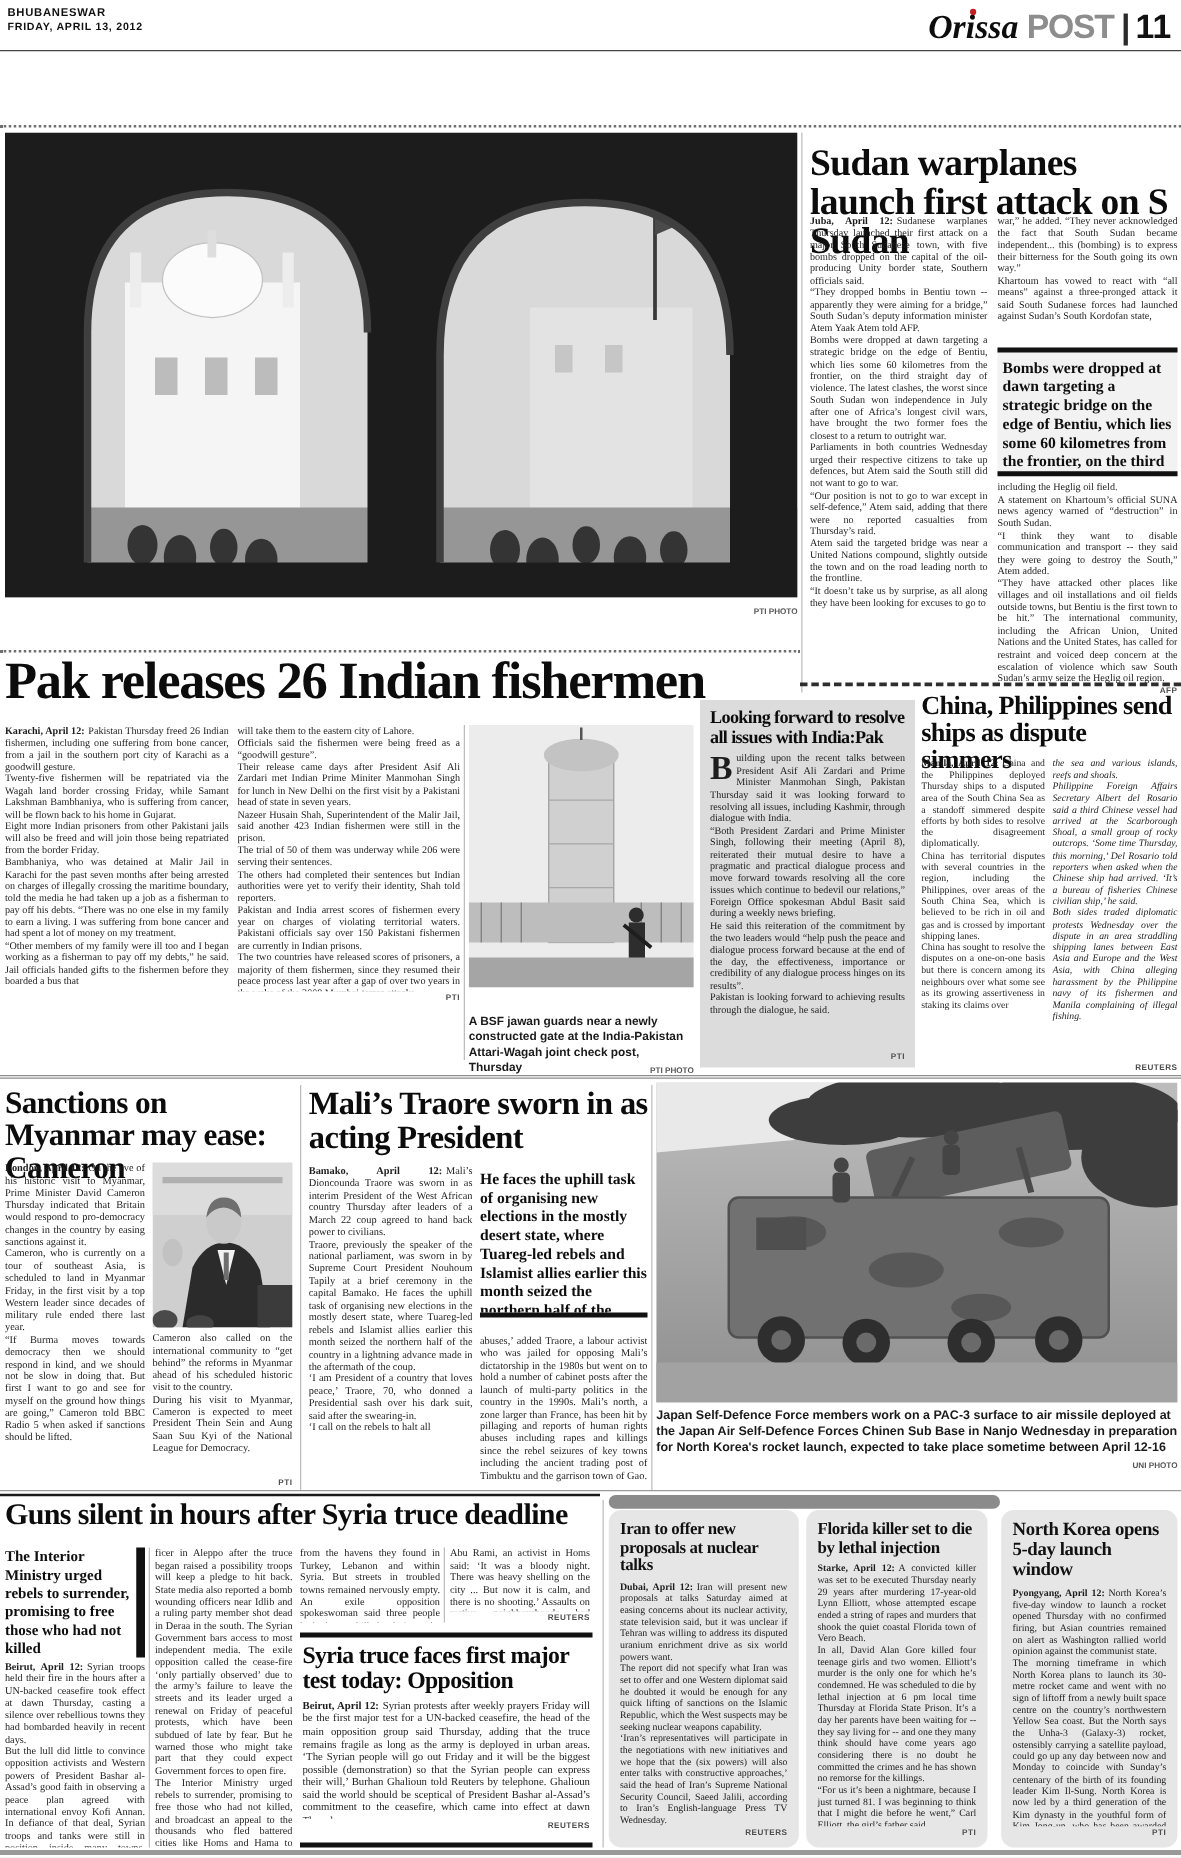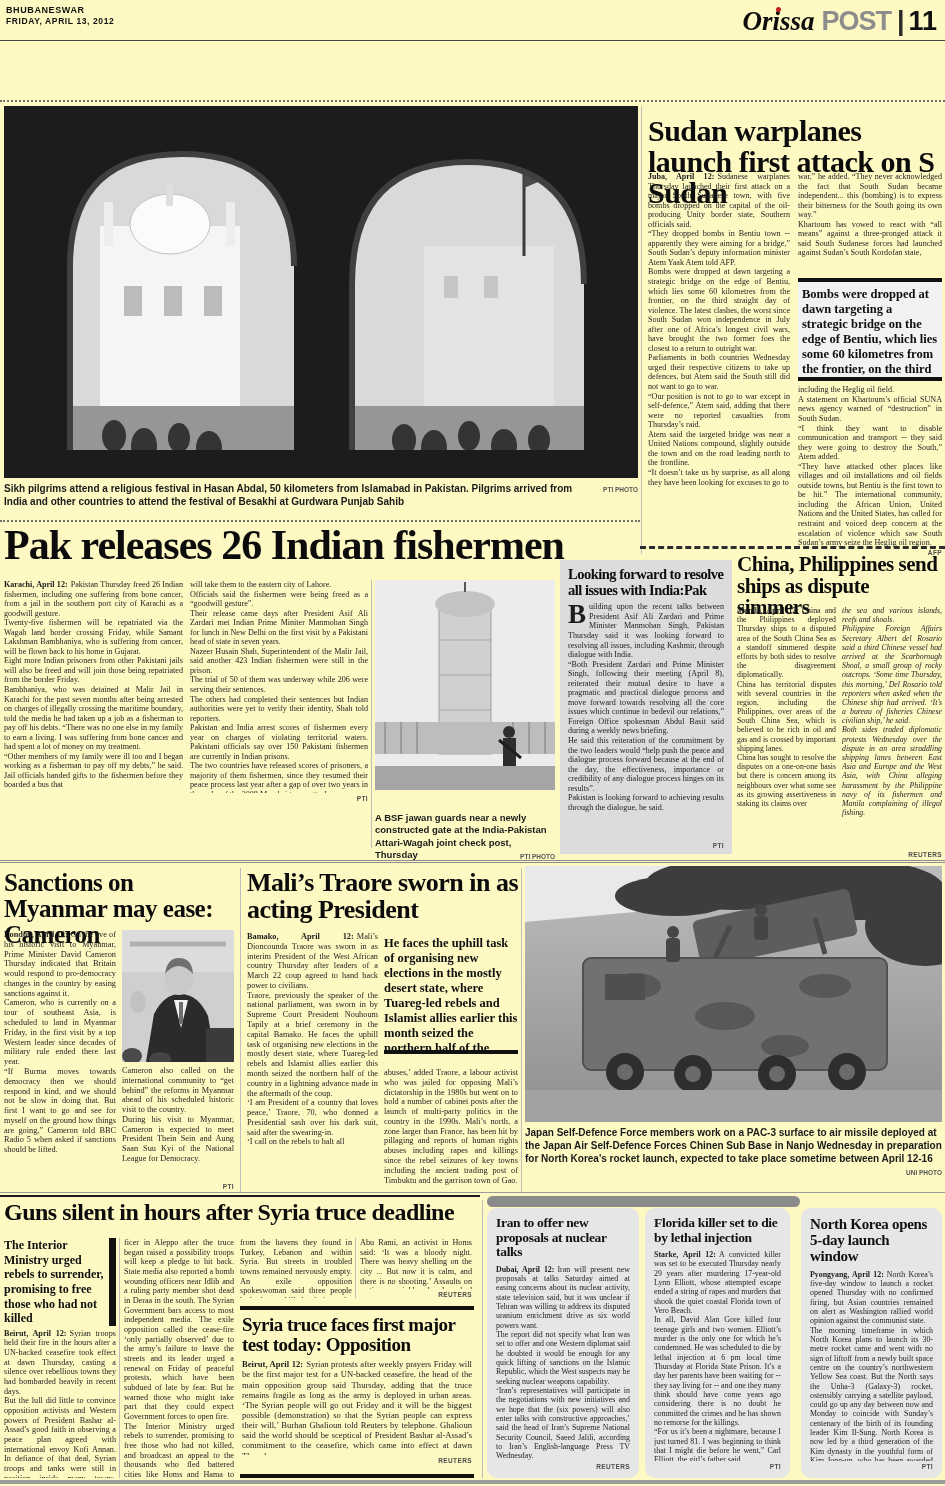--- a/index.html
+++ b/index.html
@@ -1,16 +1,16 @@
 <!DOCTYPE html>
 <html><head>
 <meta charset="utf-8">
 <style>
   html,body{margin:0;padding:0;background:#e9e9e9;}
-  #page{position:relative;width:945px;height:1486px;background:#fef9c3;margin:0 auto;
+  #page{position:relative;width:945px;height:1486px;background:#ffffff;margin:0 auto;
         font-family:"Liberation Serif",serif;color:#161616;overflow:hidden;}
   .abs{position:absolute;box-sizing:border-box;}
   
   .mastline{font-family:"Liberation Sans",sans-serif;font-weight:bold;font-size:9px;
             letter-spacing:.6px;line-height:1.25;color:#111;}
   .logo{font-size:27px;line-height:1;white-space:nowrap;}
   .logo .orissa{font-family:"Liberation Serif",serif;font-style:italic;font-weight:bold;color:#0d0d0d;position:relative;}
   .logo .idot{position:relative;}
   .logo .idot::after{content:'';position:absolute;width:5px;height:5px;border-radius:50%;
                      background:#c41e22;top:1px;left:3px;}
@@ -96,21 +96,20 @@
       <ellipse cx="535" cy="334" rx="11" ry="15"></ellipse>
     </g>
     <path fill-rule="evenodd" fill="#1c1c1c" d="M0 0 H634 V372 H0 Z
       M66 344 V160 Q66 48 178 48 Q290 48 290 160 V344 Z
       M348 344 V178 Q348 56 464 56 Q580 56 580 178 V344 Z"></path>
     <path d="M66 344 V160 Q66 48 178 48 Q290 48 290 160" fill="none" stroke="#3f3f3f" stroke-width="6"></path>
     <path d="M348 344 V178 Q348 56 464 56 Q580 56 580 178" fill="none" stroke="#3f3f3f" stroke-width="6"></path>
   </svg>
   <div class="abs cap" style="left:4px;top:482px;width:634px;">
     <span class="pcredit">PTI PHOTO</span>
-    <span>Sikh pilgrims attend a religious festival in Hasan Abdal, 50 kilometers from Islamabad in Pakistan. Pilgrims arrived from India and other countries to attend the festival of Besakhi at Gurdwara Punjab Sahib</span>
   </div>
   <div class="abs dotrule" style="left:0;top:520px;width:640px;"></div>
   <div class="abs vrule" style="left:641px;top:106px;height:448px;"></div>
 
   <div class="abs hl" style="left:648px;top:116px;width:295px;font-size:30px;">Sudan warplanes launch first attack on S Sudan</div>
   <div class="abs colwrap" style="left:648px;top:172px;width:142px;height:384px;">
     <div class="bt coltext">
       <span class="dl">Juba, April 12:</span><span>Sudanese warplanes Thursday launched their first attack on a major South Sudanese town, with five bombs dropped on the capital of the oil-producing Unity border state, Southern officials said.</span>
       <span class="blk">“They dropped bombs in Bentiu town -- apparently they were aiming for a bridge,” South Sudan’s deputy information minister Atem Yaak Atem told AFP.
 Bombs were dropped at dawn targeting a strategic bridge on the edge of Bentiu, which lies some 60 kilometres from the frontier, on the third straight day of violence. The latest clashes, the worst since South Sudan won independence in July after one of Africa’s longest civil wars, have brought the two former foes the closest to a return to outright war.

